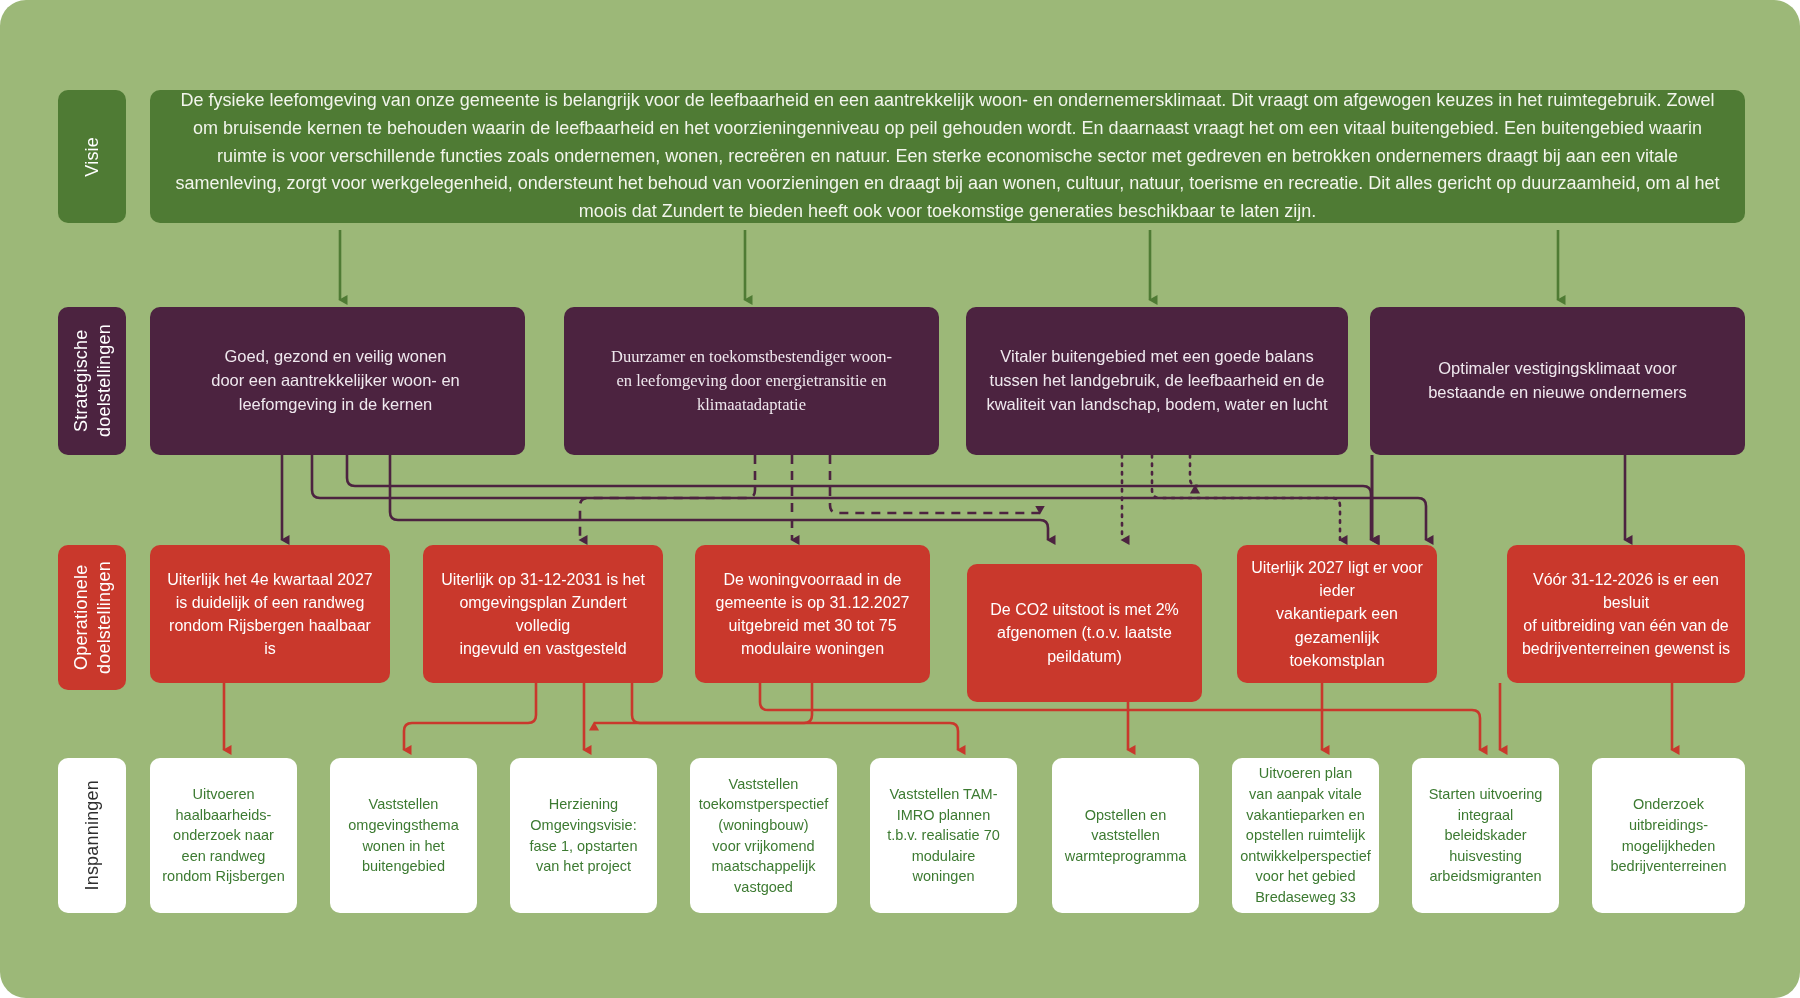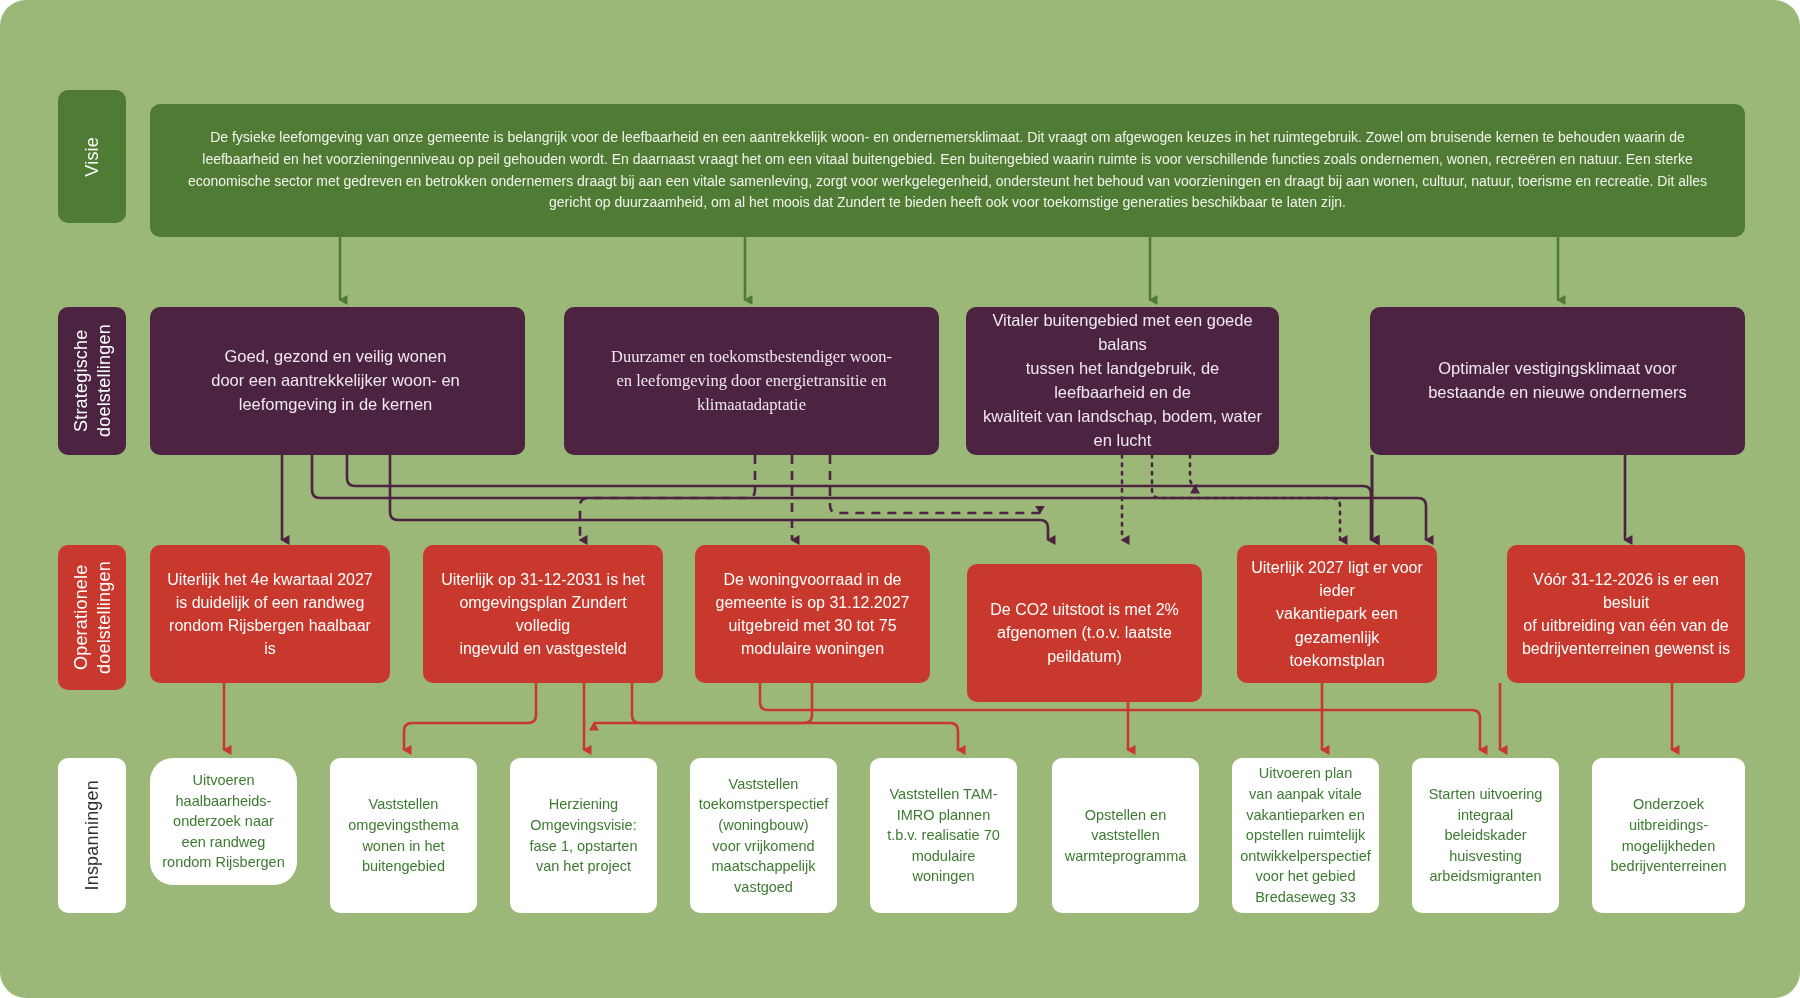--- a/index.html
+++ b/index.html
@@ -52,24 +52,23 @@
     border-radius: 10px;
     display: flex;
     align-items: center;
     justify-content: center;
     text-align: center;
     box-sizing: border-box;
   }
   .box-visie {
     background: #4f7b34;
     color: #f2f5ec;
-    font-size: 14px;
+    font-size: 18px;
     line-height: 1.55;
     padding: 14px 22px;
-    margin-top: 14px;
   }
   .box-strategisch {
     background: #4c2340;
     color: #efe8ee;
     font-size: 16.5px;
     line-height: 1.45;
     padding: 10px 16px;
   }
   .box-operationeel {
     background: #c9382c;
@@ -176,21 +175,21 @@
   <div class="box box-strategisch" style="left:150px; top:307px; width:375px; height:148px;padding-left:12px;">
     <p>Goed, gezond en veilig wonen
 door een aantrekkelijker woon- en
 leefomgeving in de kernen</p>
   </div>
   <div class="box box-strategisch" style="left:564px; top:307px; width:375px; height:148px;font-family:Liberation Serif, serif;">
     <p>Duurzamer en toekomstbestendiger woon-
 en leefomgeving door energietransitie en
 klimaatadaptatie</p>
   </div>
-  <div class="box box-strategisch" style="left:966px; top:307px; width:313px; height:148px;">
+  <div class="box box-strategisch" style="left:966px; top:307px; width:382px; height:148px;">
     <p>Vitaler buitengebied met een goede balans
 tussen het landgebruik, de leefbaarheid en de
 kwaliteit van landschap, bodem, water en lucht</p>
   </div>
   <div class="box box-strategisch" style="left:1370px; top:307px; width:375px; height:148px;">
     <p>Optimaler vestigingsklimaat voor
 bestaande en nieuwe ondernemers</p>
   </div>
 
   <div class="box box-operationeel" style="left:150px; top:545px; width:240px; height:138px;">
@@ -218,21 +217,21 @@
     <p>Uiterlijk 2027 ligt er voor ieder
 vakantiepark een gezamenlijk
 toekomstplan</p>
   </div>
   <div class="box box-operationeel" style="left:1507px; top:545px; width:238px; height:138px;">
     <p>Vóór 31-12-2026 is er een besluit
 of uitbreiding van één van de
 bedrijventerreinen gewenst is</p>
   </div>
 
-  <div class="box box-inspanning" style="left:150px; top:758px; width:147px; height:127px;border-radius:23px;">
+  <div class="box box-inspanning" style="left:150px; top:758px; width:147px; height:155px;">
     <p>Uitvoeren
 haalbaarheids-
 onderzoek naar
 een randweg
 rondom Rijsbergen</p>
   </div>
   <div class="box box-inspanning" style="left:330px; top:758px; width:147px; height:155px;">
     <p>Vaststellen
 omgevingsthema
 wonen in het

